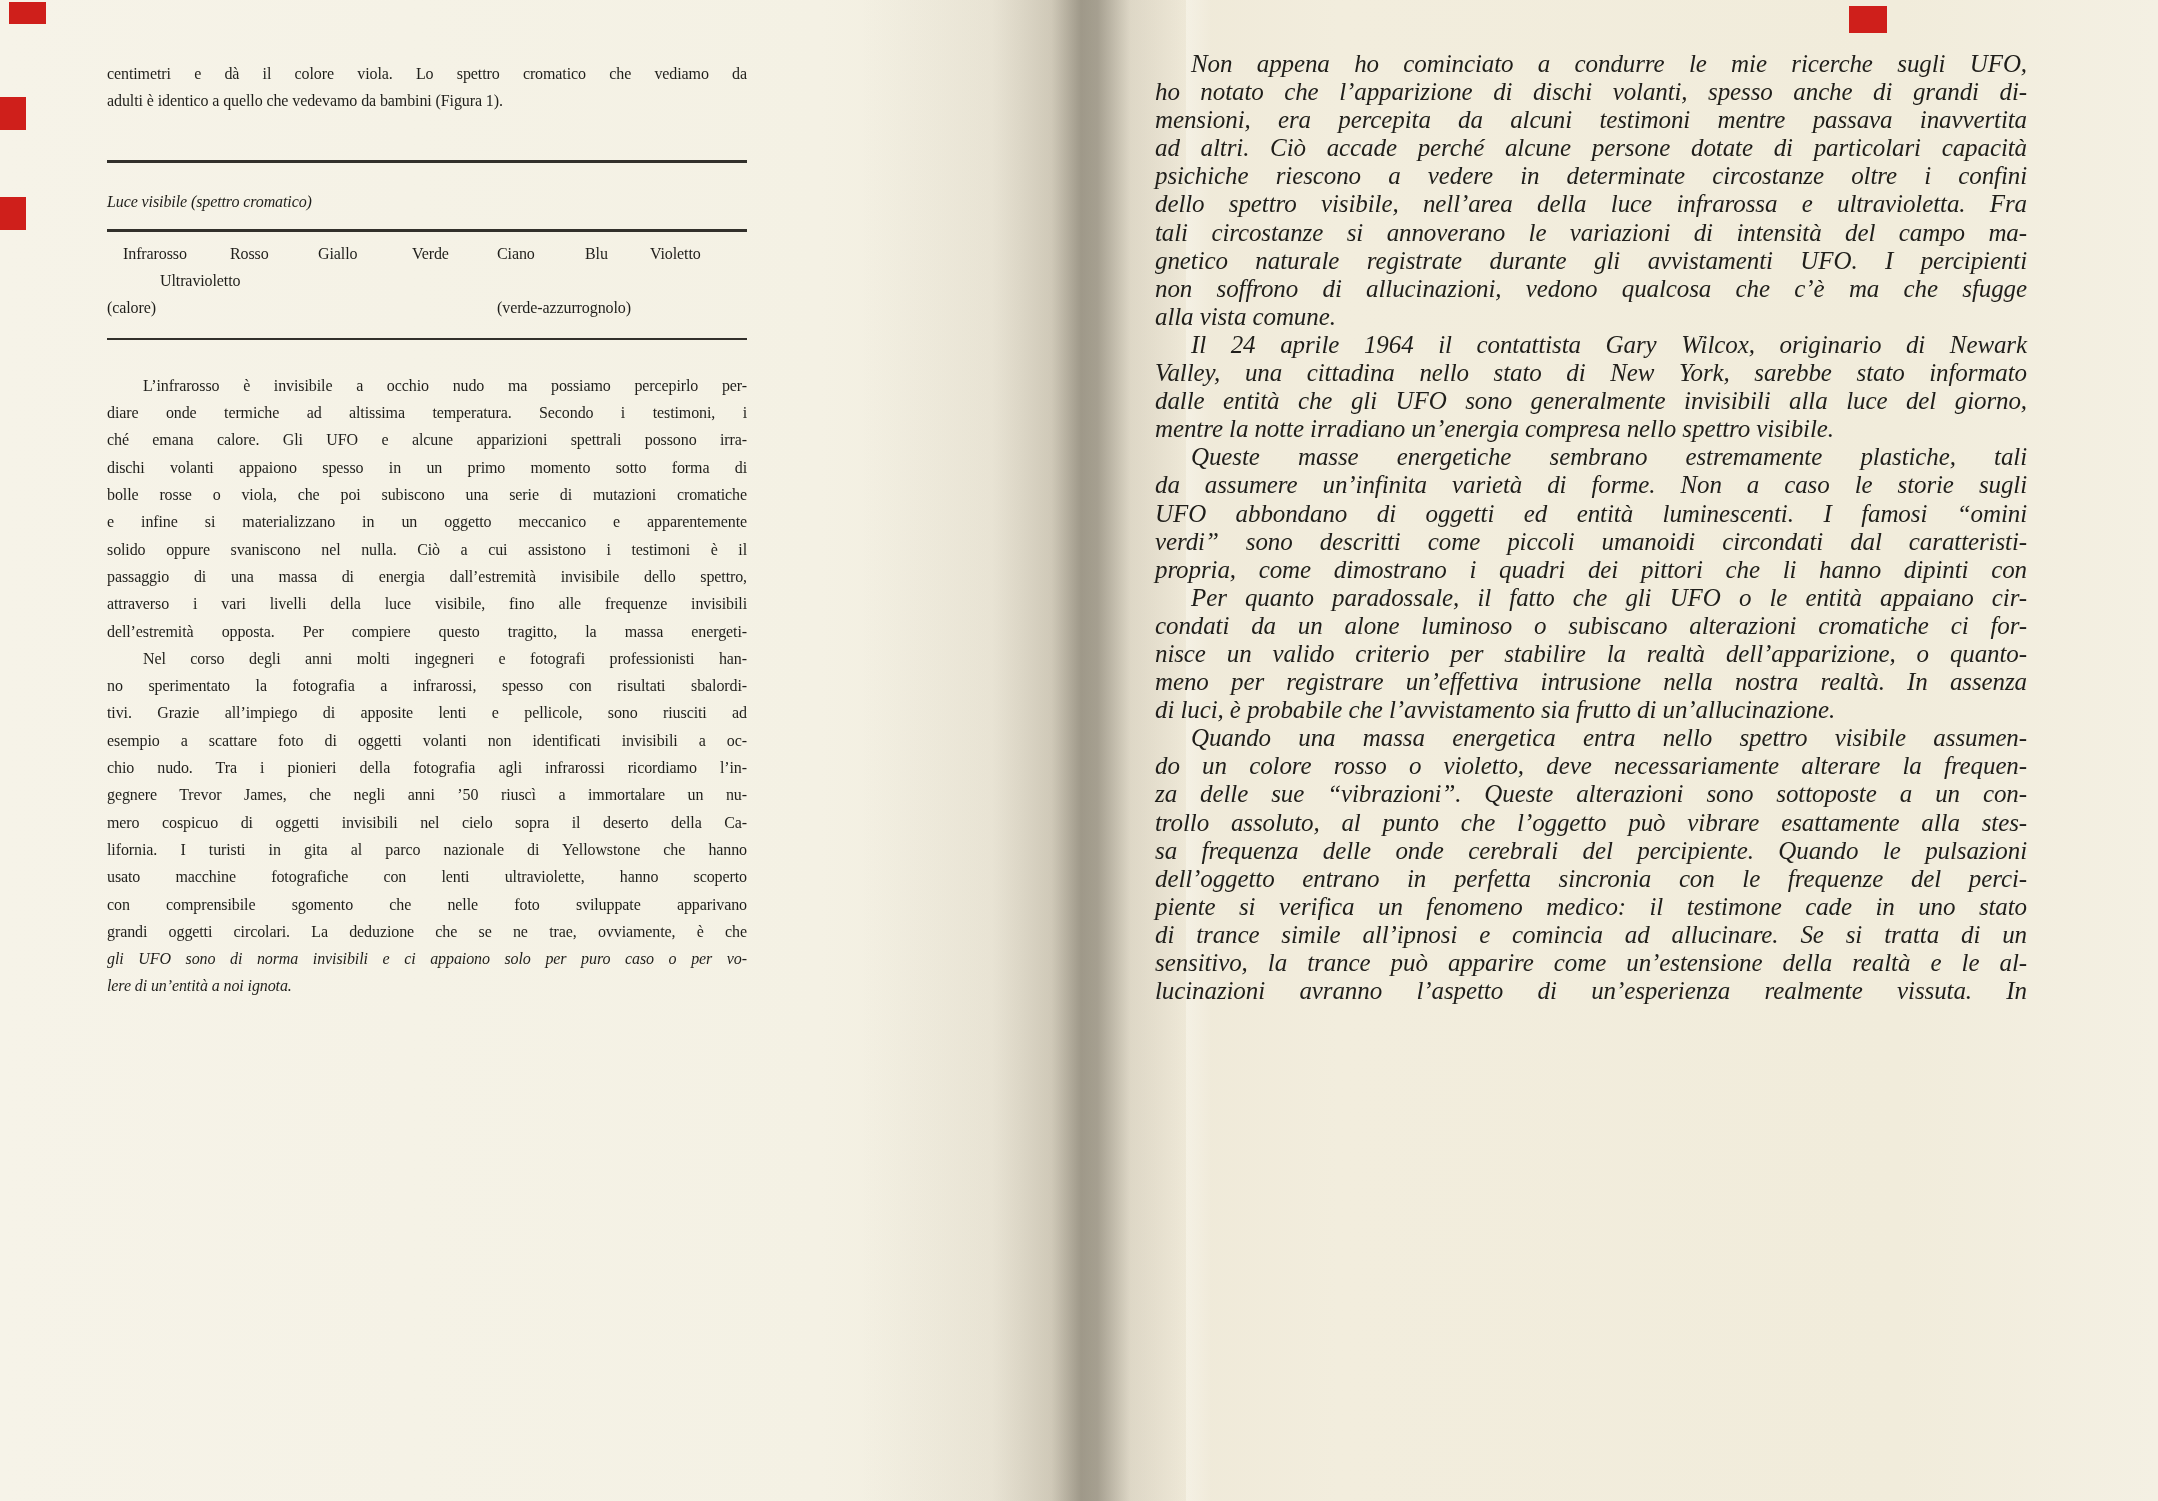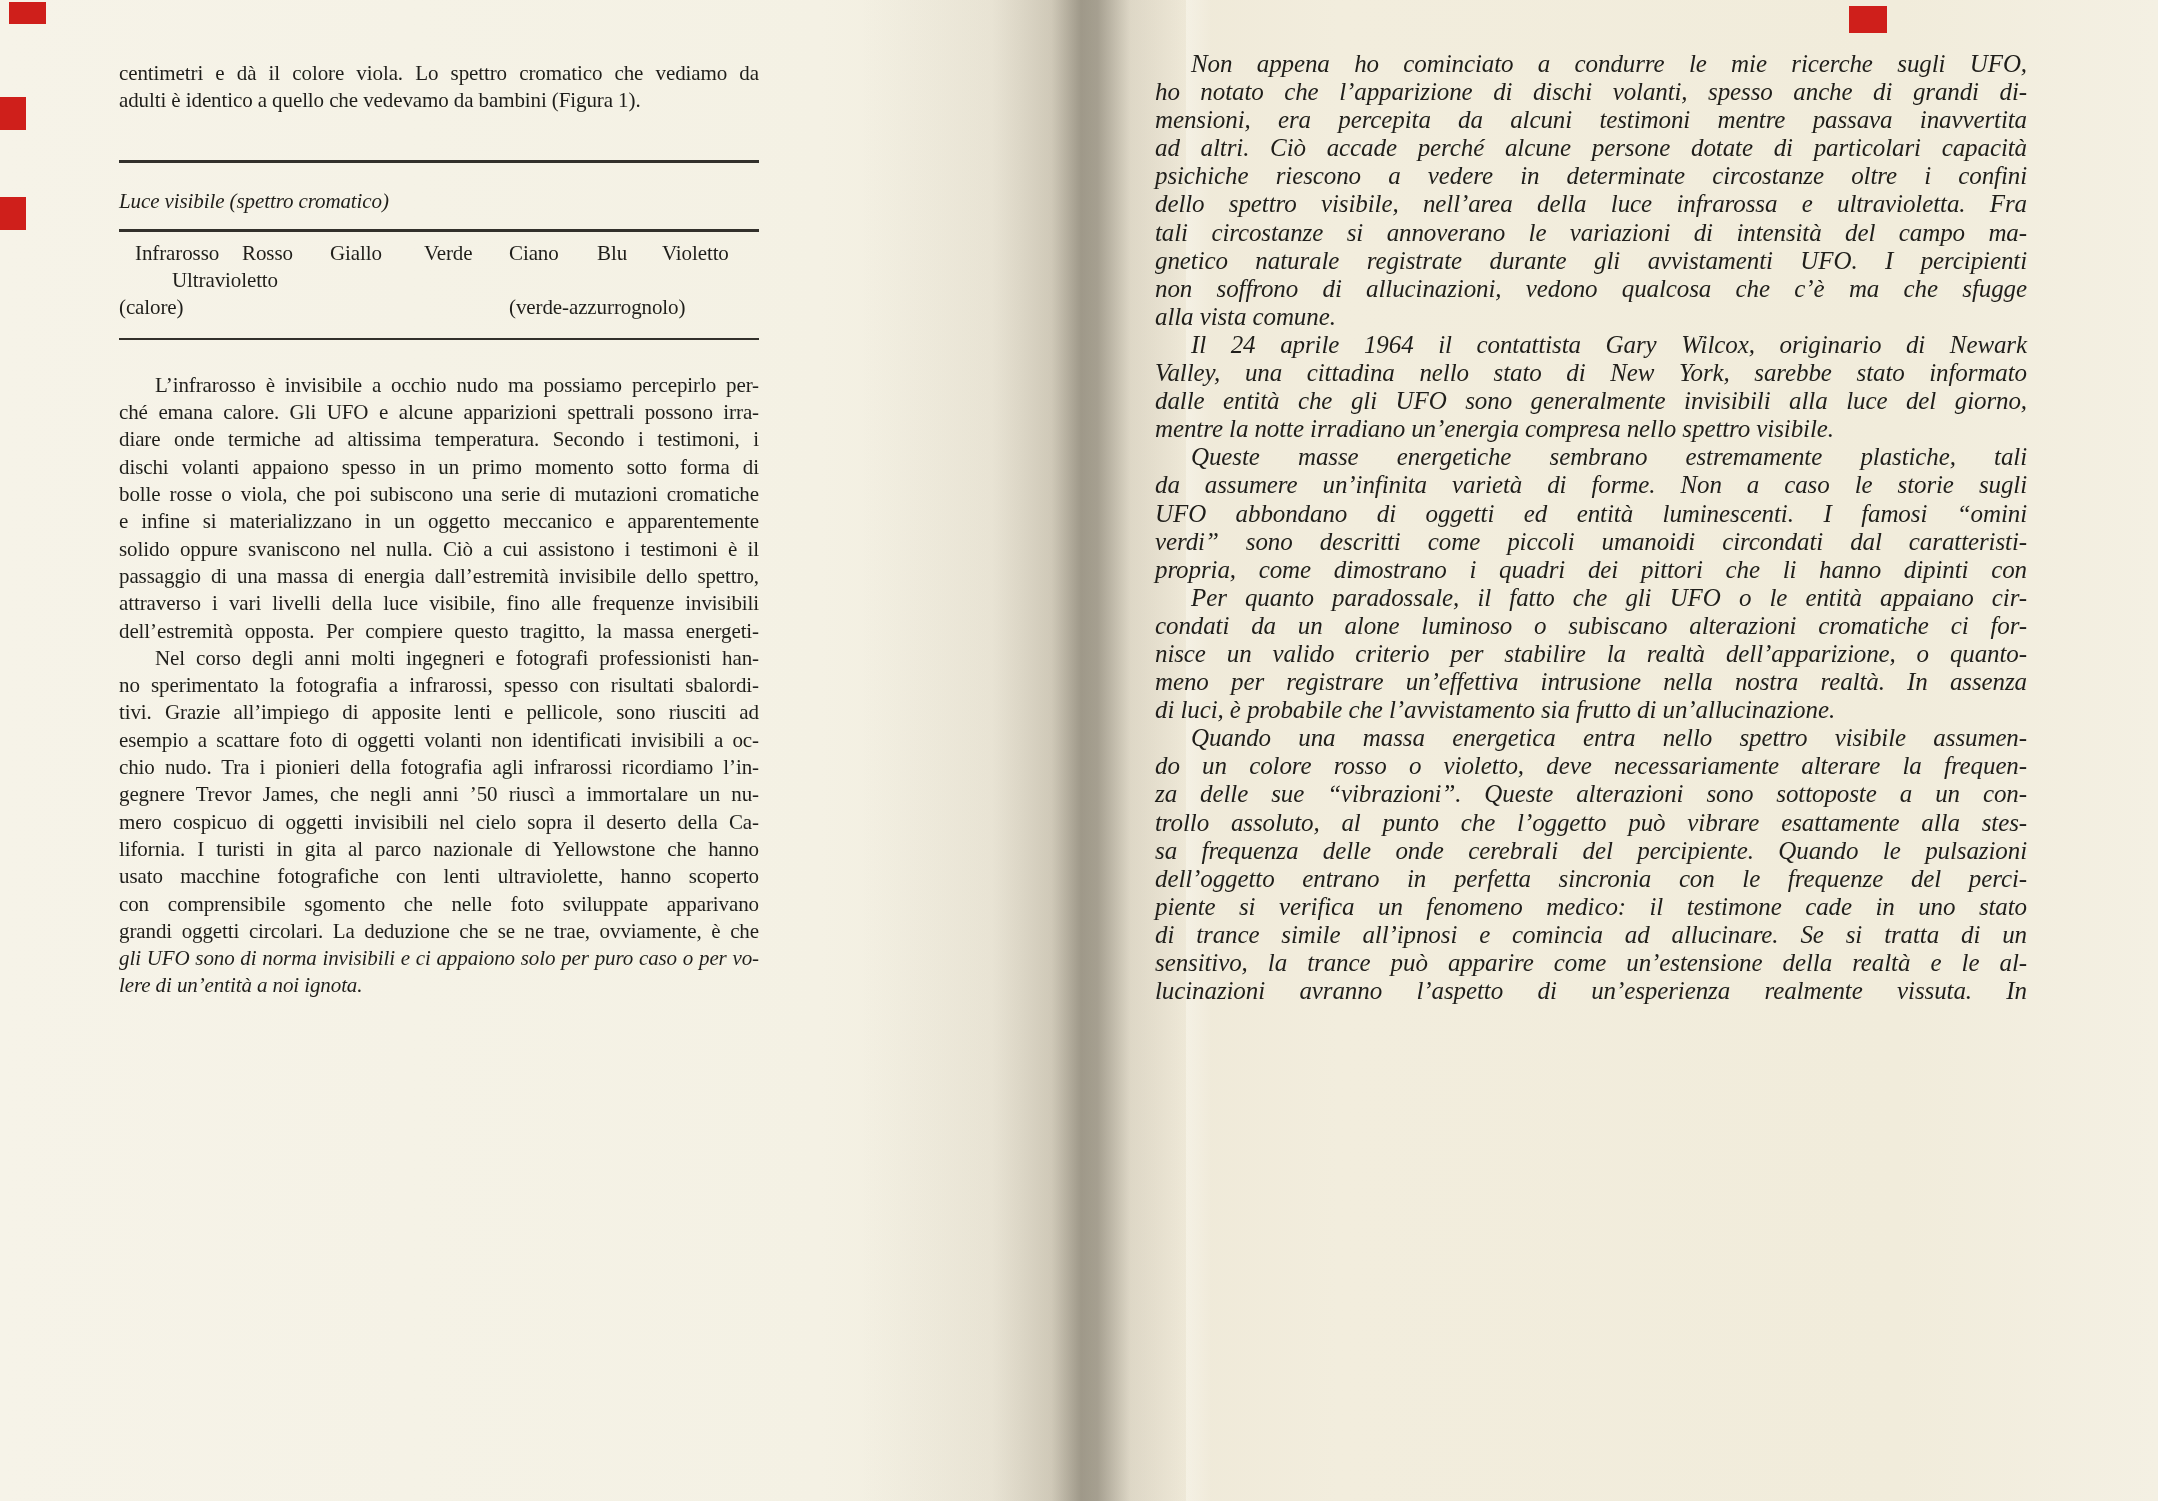--- a/index.html
+++ b/index.html
@@ -32,21 +32,21 @@
   
   .red-mark{position:absolute;background:#cf1f1b;}
   .rm1{left:9px;top:2px;width:37px;height:22px;}
   .rm2{left:0px;top:97px;width:26px;height:33px;}
   .rm3{left:0px;top:197px;width:26px;height:33px;}
   .rm4{left:1849px;top:6px;width:38px;height:27px;}
 
   
   .page-left{
     position:absolute;left:107px;top:60px;width:640px;
-    font-size:21px;line-height:27.3px;letter-spacing:-0.1px;margin-left:12px;
+    font-size:16px;line-height:27.3px;letter-spacing:-0.1px;
   }
   
   .page-right{
     position:absolute;left:1155px;top:50px;width:872px;
     font-size:25px;line-height:28.1px;letter-spacing:-0.1px;font-style:italic;
   }
   .bline{text-align:justify;text-align-last:justify;white-space:normal;}
   .bline.end{text-align-last:left;}
   .bline.ind{text-indent:36px;}
   .bline.it{font-style:italic;}
@@ -105,22 +105,22 @@
         <div class="trow">
           <span class="c-cal">(calore)</span>
           <span class="c-verde">(verde-azzurrognolo)</span>
         </div>
       </div>
       <div class="rule thin"></div>
     </div>
 
     <div class="left-body">
         <div class="bline ind">L’infrarosso è invisibile a occhio nudo ma possiamo percepirlo per-</div>
+        <div class="bline">diare onde termiche ad altissima temperatura. Secondo i testimoni, i</div>
         <div class="bline">ché emana calore. Gli UFO e alcune apparizioni spettrali possono irra-</div>
-        <div class="bline">diare onde termiche ad altissima temperatura. Secondo i testimoni, i</div>
         <div class="bline">dischi volanti appaiono spesso in un primo momento sotto forma di</div>
         <div class="bline">bolle rosse o viola, che poi subiscono una serie di mutazioni cromatiche</div>
         <div class="bline">e infine si materializzano in un oggetto meccanico e apparentemente</div>
         <div class="bline">solido oppure svaniscono nel nulla. Ciò a cui assistono i testimoni è il</div>
         <div class="bline">passaggio di una massa di energia dall’estremità invisibile dello spettro,</div>
         <div class="bline">attraverso i vari livelli della luce visibile, fino alle frequenze invisibili</div>
         <div class="bline">dell’estremità opposta. Per compiere questo tragitto, la massa energeti-</div>
         <div class="bline ind">Nel corso degli anni molti ingegneri e fotografi professionisti han-</div>
         <div class="bline">no sperimentato la fotografia a infrarossi, spesso con risultati sbalordi-</div>
         <div class="bline">tivi. Grazie all’impiego di apposite lenti e pellicole, sono riusciti ad</div>

